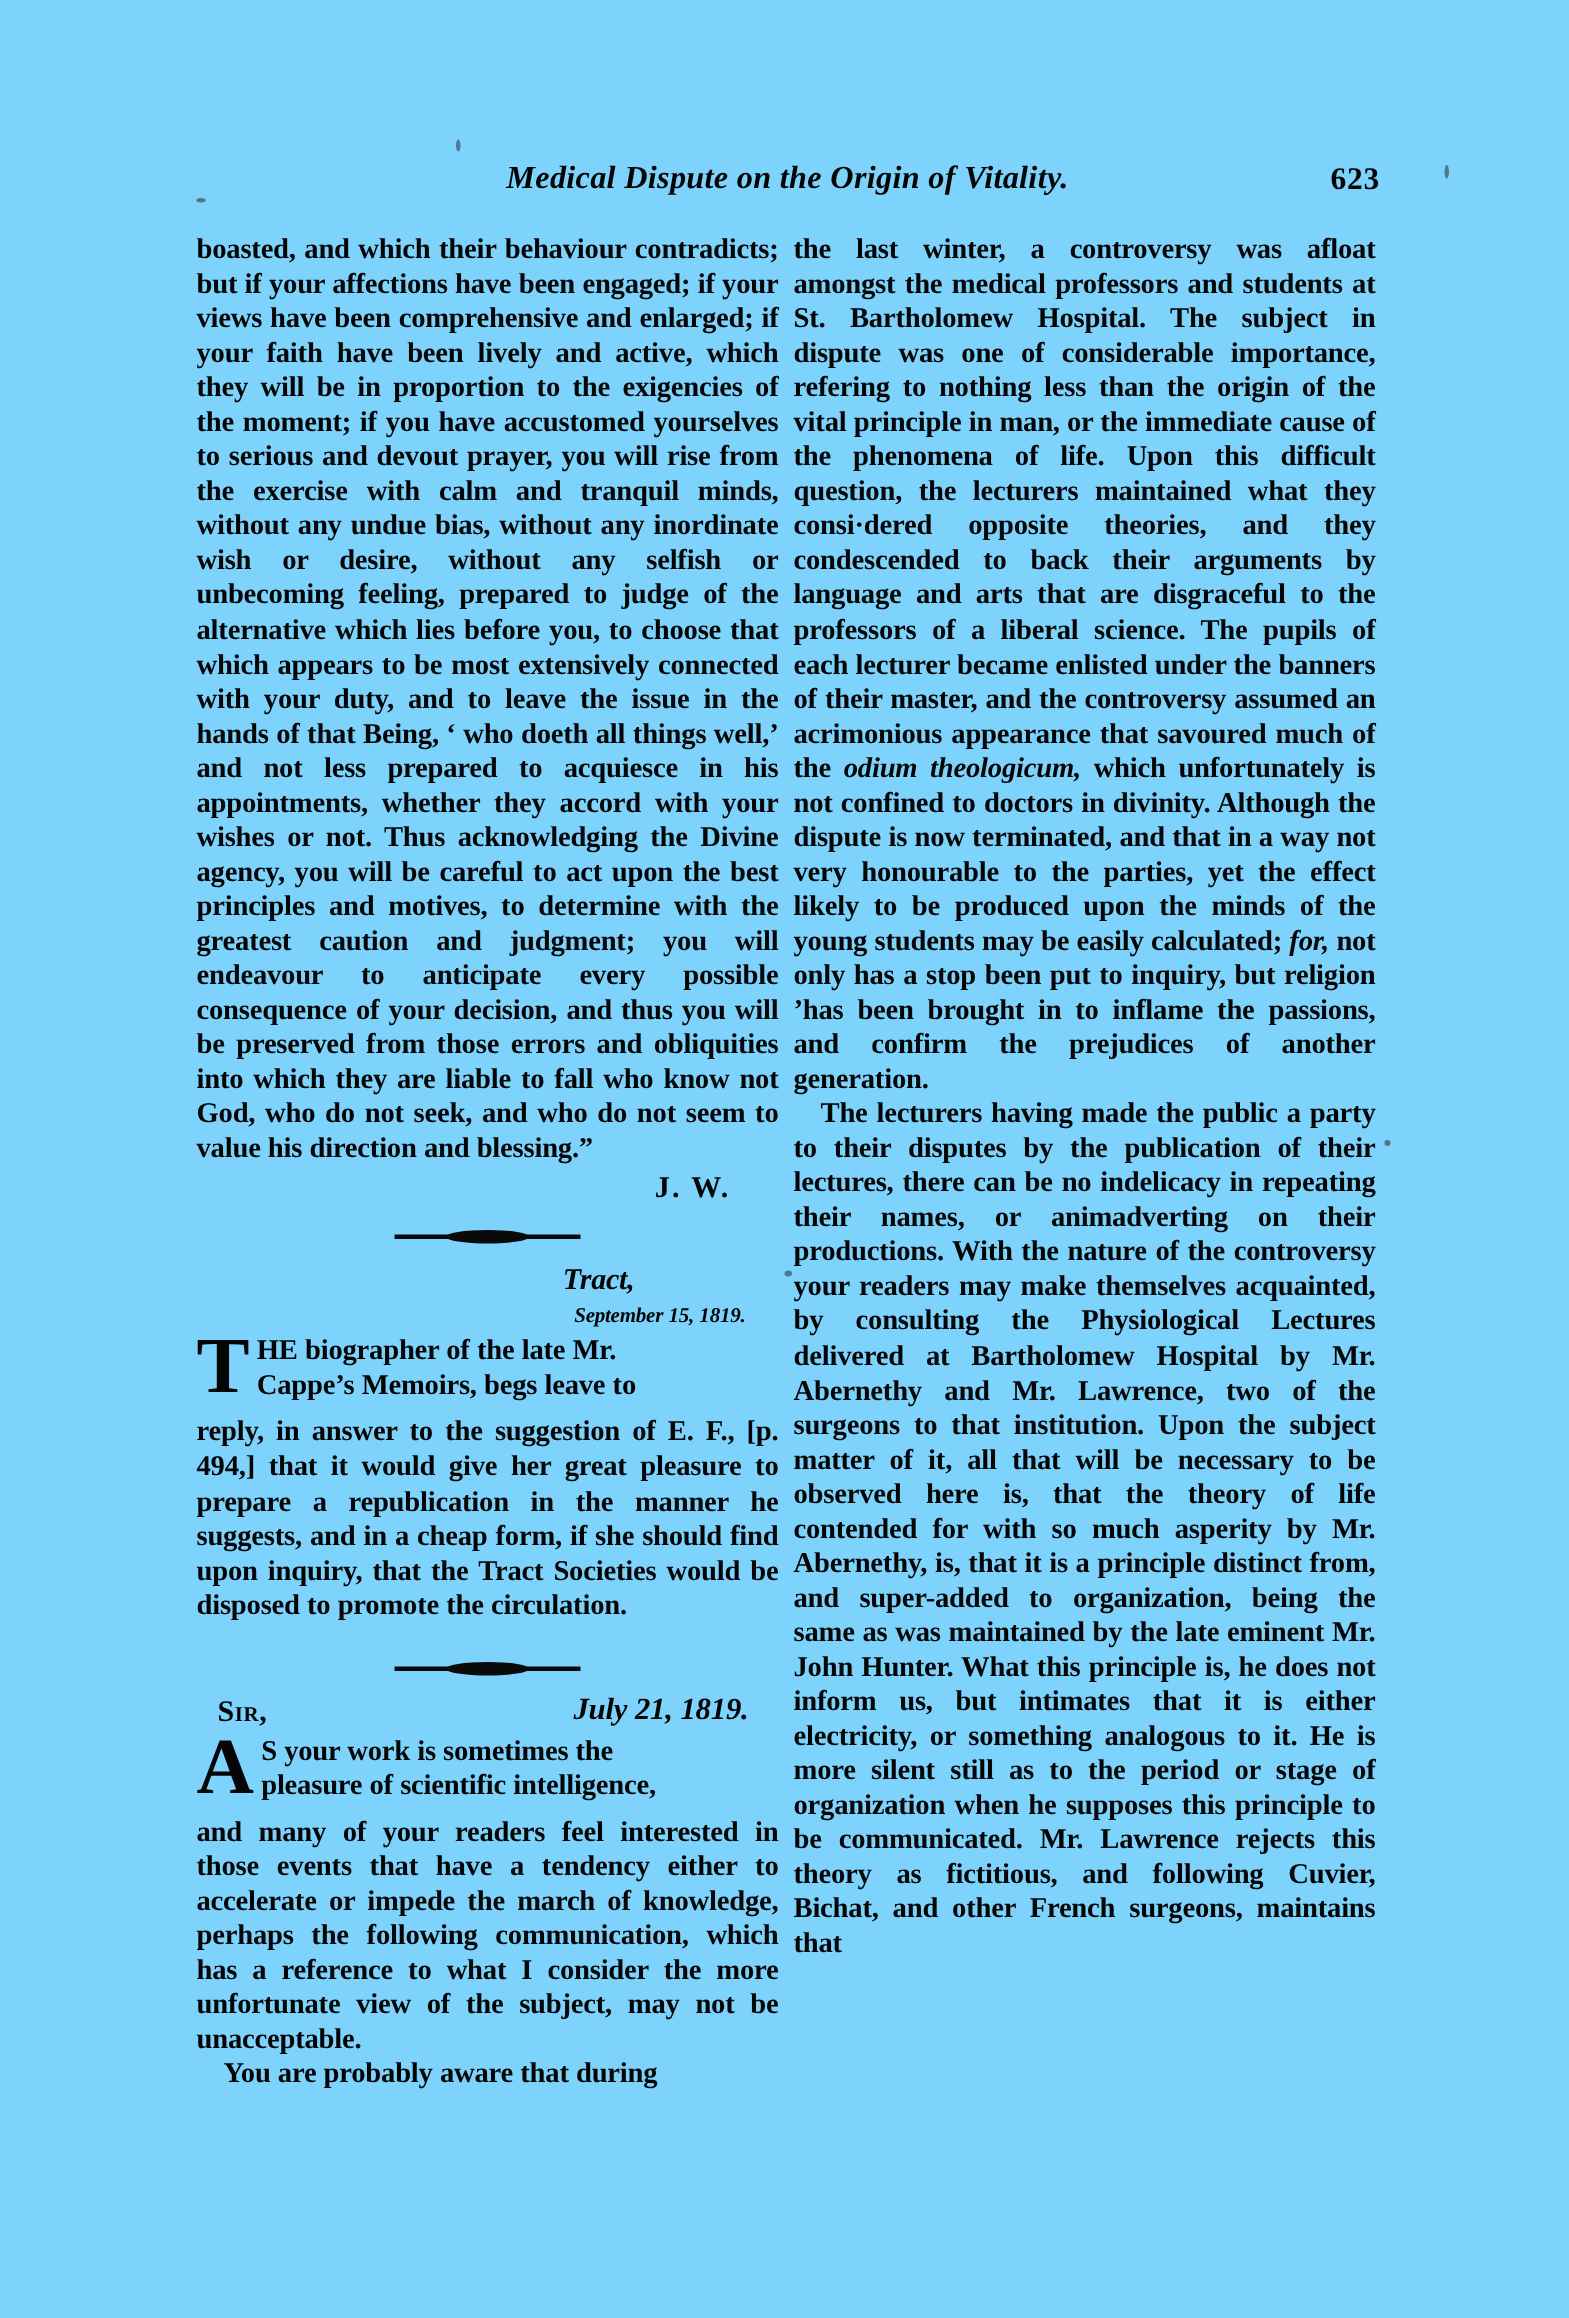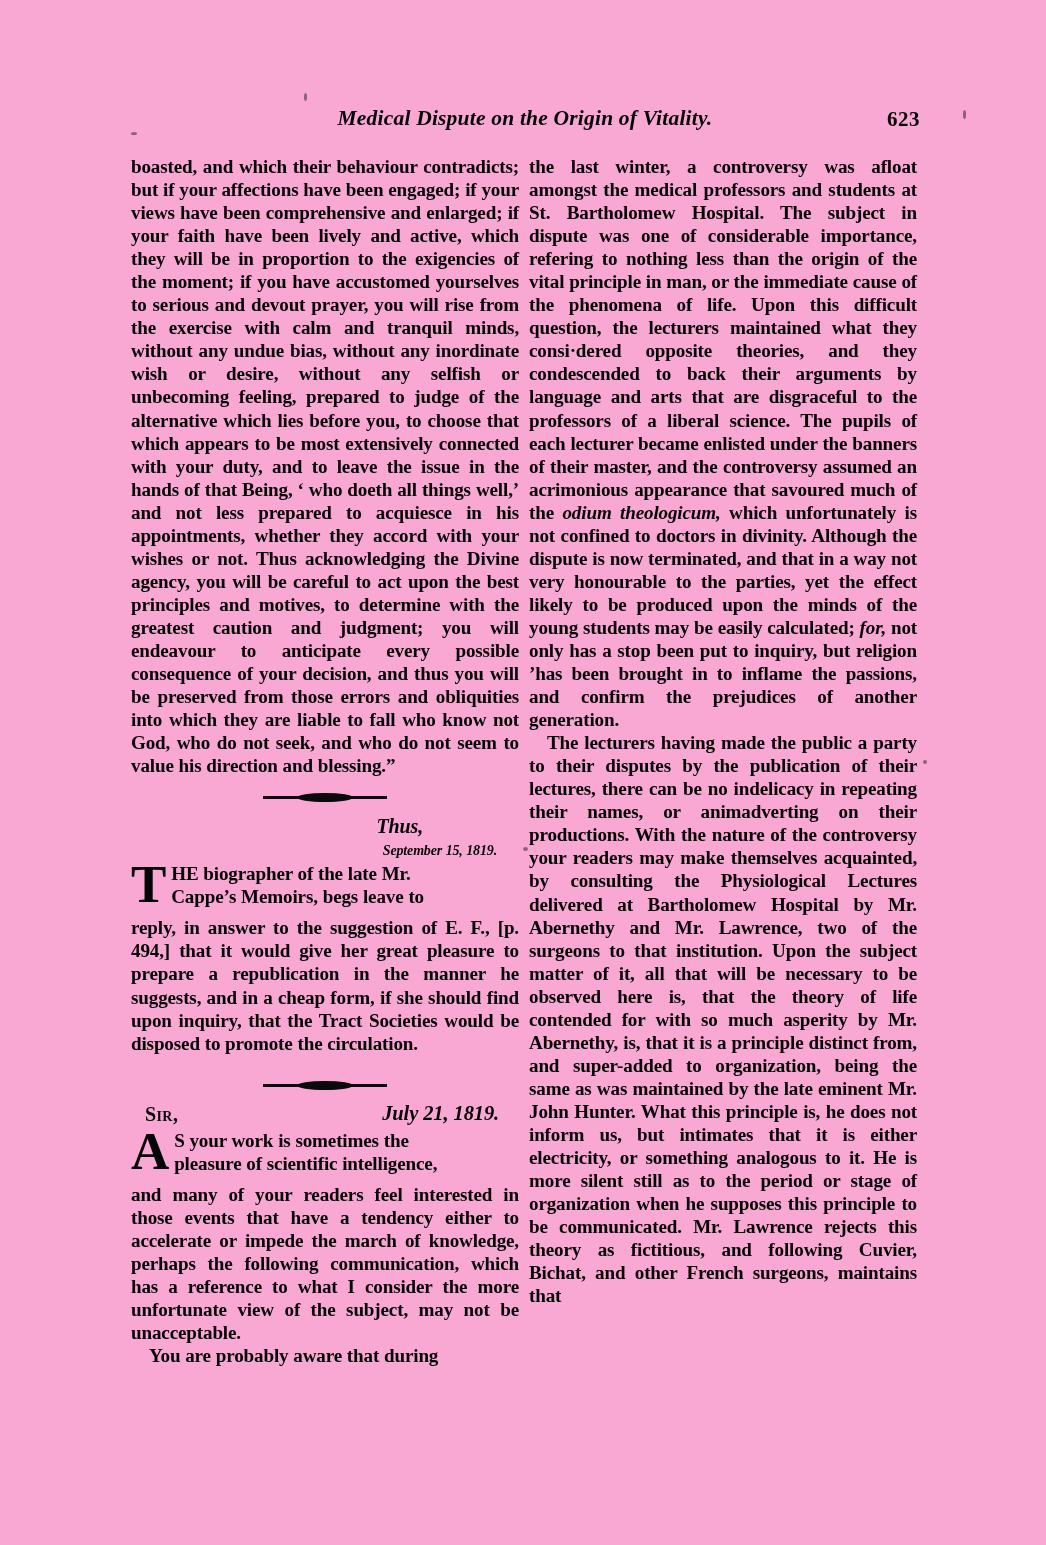--- a/index.html
+++ b/index.html
@@ -15,21 +15,21 @@
     color: #050505;
     overflow: hidden;
   }
 
   
   #page {
     position: absolute;
     left: 0; top: 0;
     width: 1046px;
     height: 1545px;
-    background: #f9a8d4;
+    background: #7dd3fc;
   }
 
   
   #running-head {
     position: absolute;
     left: 130px;
     top: 106px;
     width: 790px;
     height: 30px;
   }
@@ -191,27 +191,28 @@
   <div class="speck" style="left:304px; top:93px; width:3px; height:8px;"></div>
   <div class="speck" style="left:963px; top:110px; width:3px; height:9px;"></div>
   <div class="speck" style="left:523px; top:847px; width:5px; height:4px;"></div>
   <div class="speck" style="left:923px; top:760px; width:4px; height:4px;"></div>
 
   <div class="column" id="col-left">
     <div class="col-inner">
 
       <p>boasted, and which their behaviour contradicts; but if your affections have been engaged; if your views have been comprehensive and enlarged; if your faith have been lively and active, which they will be in proportion to the exigencies of the moment; if you have accustomed yourselves to serious and devout prayer, you will rise from the exercise with calm and tranquil minds, without any undue bias, without any inordinate wish or desire, without any selfish or unbecoming feeling, prepared to judge of the alternative which lies before you, to choose that which appears to be most extensively connected with your duty, and to leave the issue in the hands of that Being, ‘ who doeth all things well,’ and not less prepared to acquiesce in his appointments, whether they accord with your wishes or not. Thus acknowledging the Divine agency, you will be careful to act upon the best principles and motives, to determine with the greatest caution and judgment; you will endeavour to anticipate every possible consequence of your decision, and thus you will be preserved from those errors and obliquities into which they are liable to fall who know not God, who do not seek, and who do not seem to value his direction and blessing.”</p>
 
+      <div class="signature">J. W.</div>
 
       <div class="rule-orn">
         <div class="bar"></div>
         <div class="lens"></div>
       </div>
 
-      <div class="place-line">Thus,</div>
+      <div class="place-line">Tract,</div>
       <div class="date-line"><span class="it">September 15, 1819.</span></div>
 
       <p class="dropcap-para">
         <span class="dropcap">T</span><span>HE biographer of the late Mr.</span><br>
         <span>Cappe’s Memoirs, begs leave to</span>
       </p>
       <p>reply, in answer to the suggestion of E. F., [p. 494,] that it would give her great pleasure to prepare a republication in the manner he suggests, and in a cheap form, if she should find upon inquiry, that the Tract Societies would be disposed to promote the circulation.</p>
 
       <div class="rule-orn" style="margin-top:20px;">
         <div class="bar"></div>

